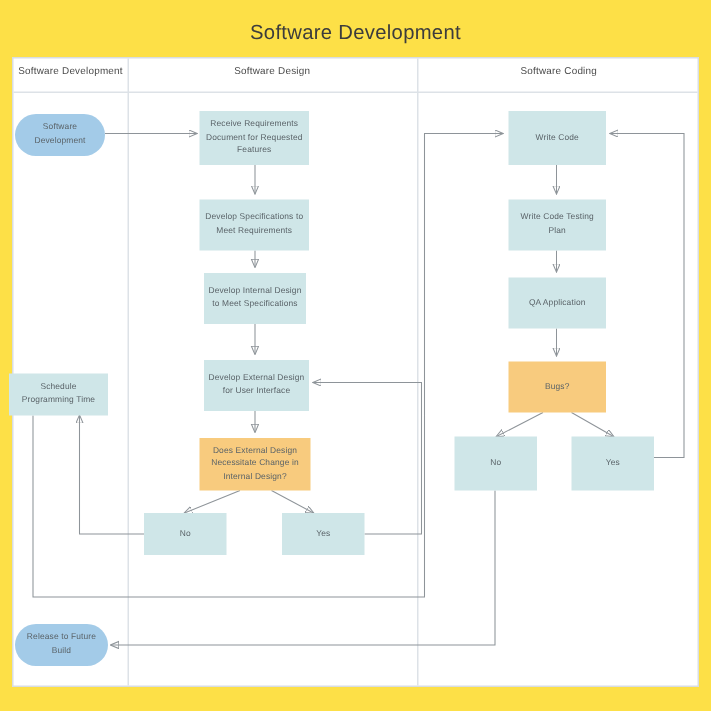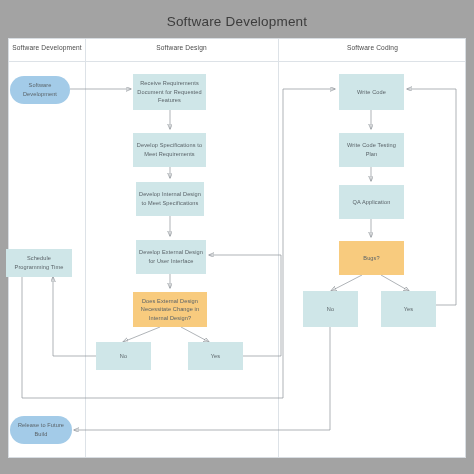--- a/index.html
+++ b/index.html
@@ -10,21 +10,21 @@
   body {
     width: 474px;
     height: 474px;
     font-family: "Liberation Sans", sans-serif;
     overflow: hidden;
   }
   #canvas {
     position: relative;
     width: 474px;
     height: 474px;
-    background: #a3a3a3;
+    background: #fde047;
   }
   #diagram-title {
     position: absolute;
     left: 0;
     top: 14px;
     width: 474px;
     text-align: center;
     font-size: 13.5px;
     color: #3c3c3c;
     letter-spacing: 0.2px;

